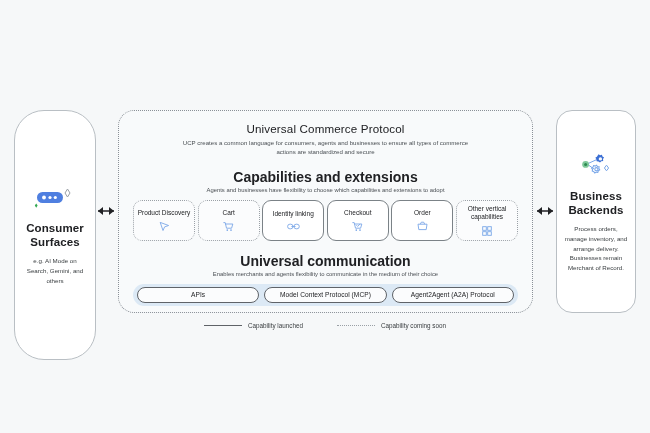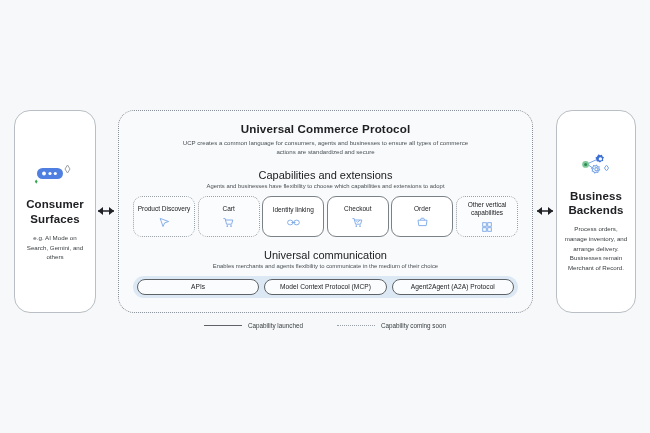--- a/index.html
+++ b/index.html
@@ -27,21 +27,21 @@
     background: #ffffff;
     border: 1px solid #b9bfc4;
     border-radius: 16px;
     box-sizing: border-box;
     display: flex;
     flex-direction: column;
     align-items: center;
     justify-content: center;
     padding: 6px 7px;
   }
-  .side-panel.left  { left: 14px;  top: 110px; width: 82px; height: 203px; }
+  .side-panel.left  { left: 14px;  top: 110px; width: 82px; height: 250px; border-radius: 30px; }
   .side-panel.right { right: 14px; top: 110px; width: 80px; height: 203px; }
 
   .panel-icon {
     margin-bottom: 10px;
     line-height: 0;
   }
   .panel-title {
     font-size: 11.5px;
     font-weight: 700;
     line-height: 1.25;
@@ -81,38 +81,38 @@
     box-sizing: border-box;
     background: #f8fafb;
     border: 1px dotted #8a9097;
     border-radius: 16px;
     padding: 10px 12px 0 12px;
   }
 
   .ucp-title {
     text-align: center;
     font-size: 11.6px;
-    font-weight: 700;
+    font-weight: 400;
     color: #202124;
     letter-spacing: .15px;
     margin-top: 1px;
   }
   .ucp-sub {
     text-align: center;
     font-size: 6.1px;
     line-height: 1.55;
     color: #4a4f54;
     margin: 3px auto 0 auto;
     max-width: 296px;
   }
 
   .section-title {
     text-align: center;
-    font-size: 11px;
-    font-weight: 400;
+    font-size: 14px;
+    font-weight: 700;
     color: #202124;
     margin-top: 12px;
   }
   .section-sub {
     text-align: center;
     font-size: 5.9px;
     color: #4a4f54;
     margin-top: 2px;
   }
 

